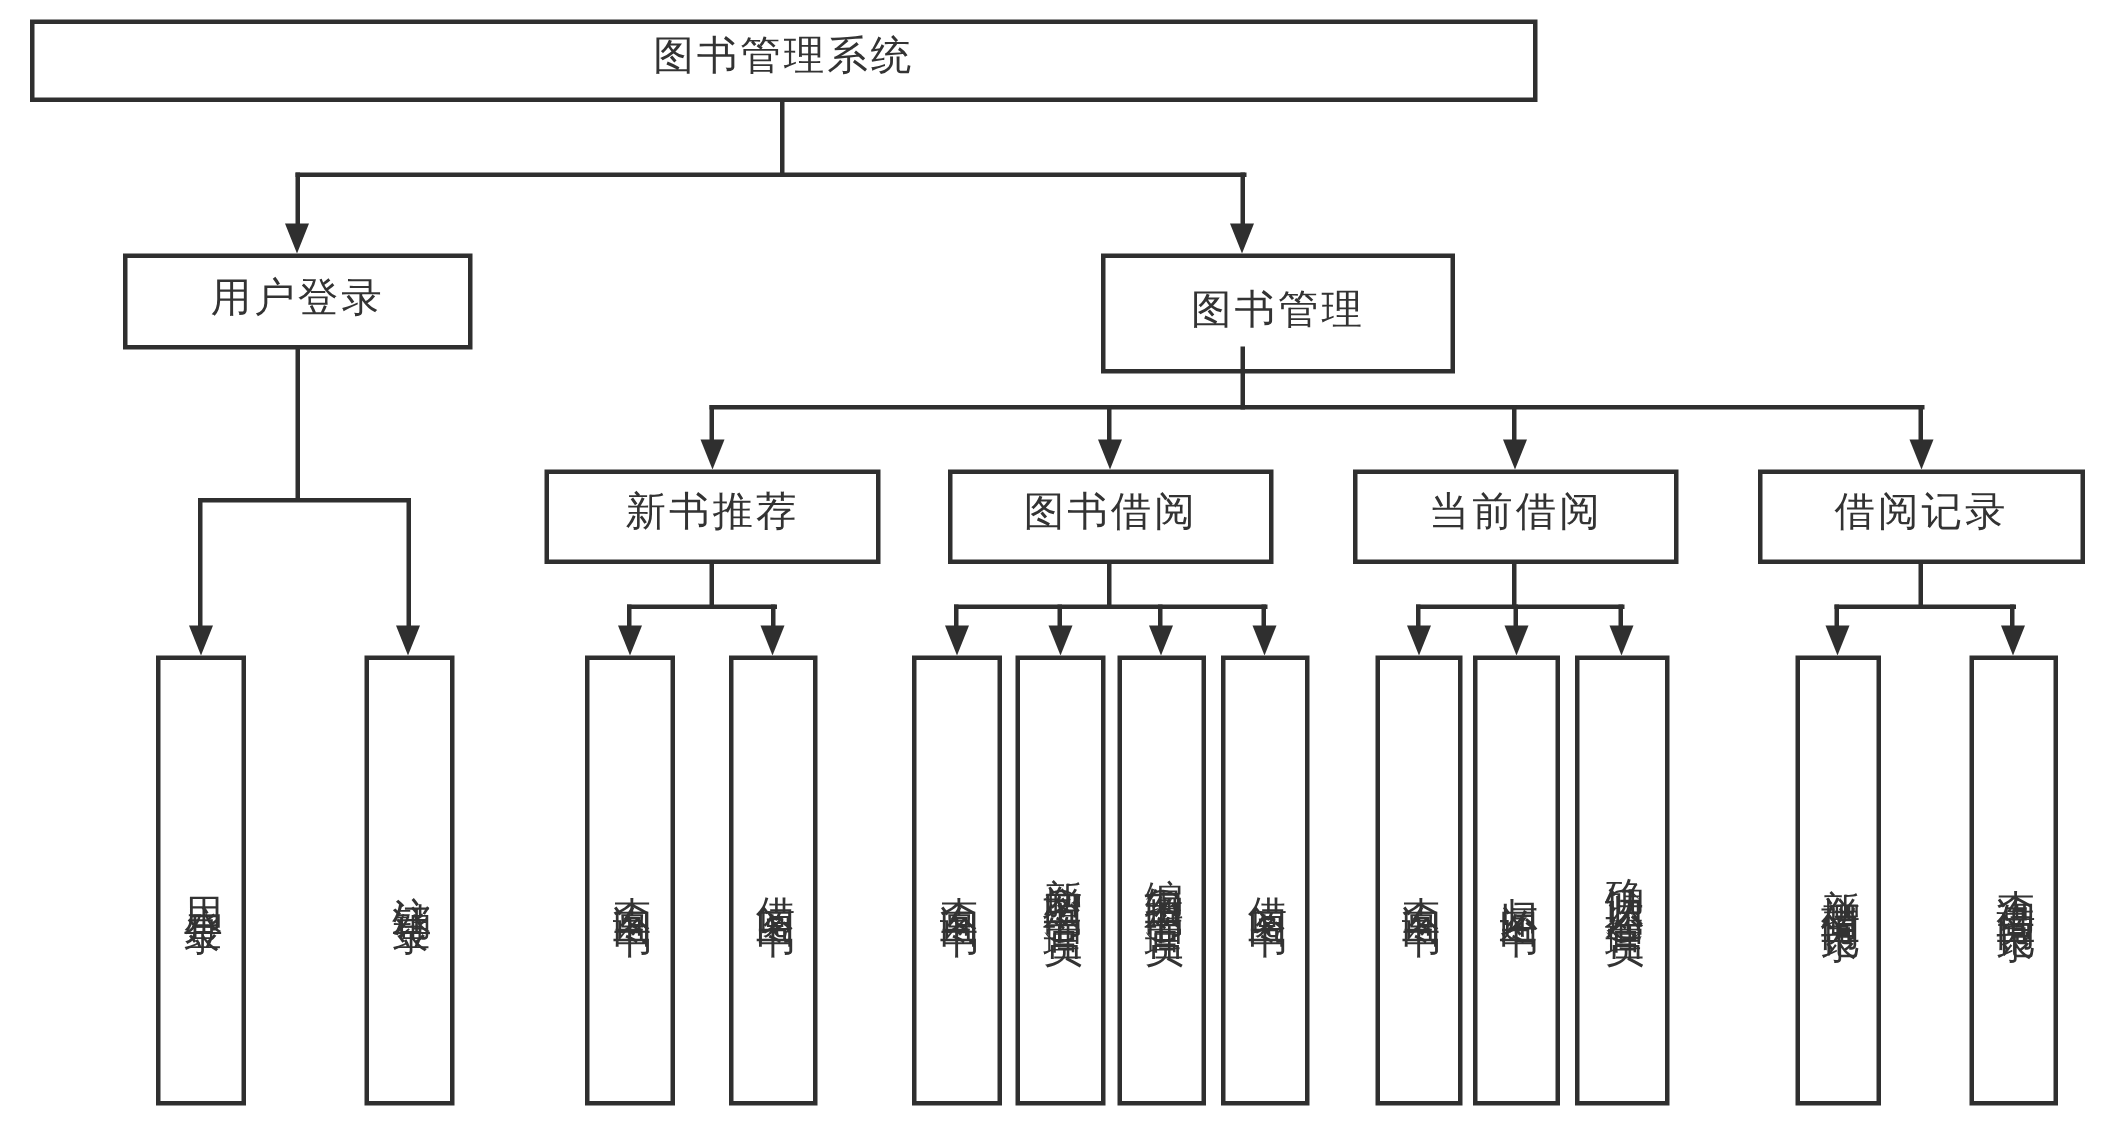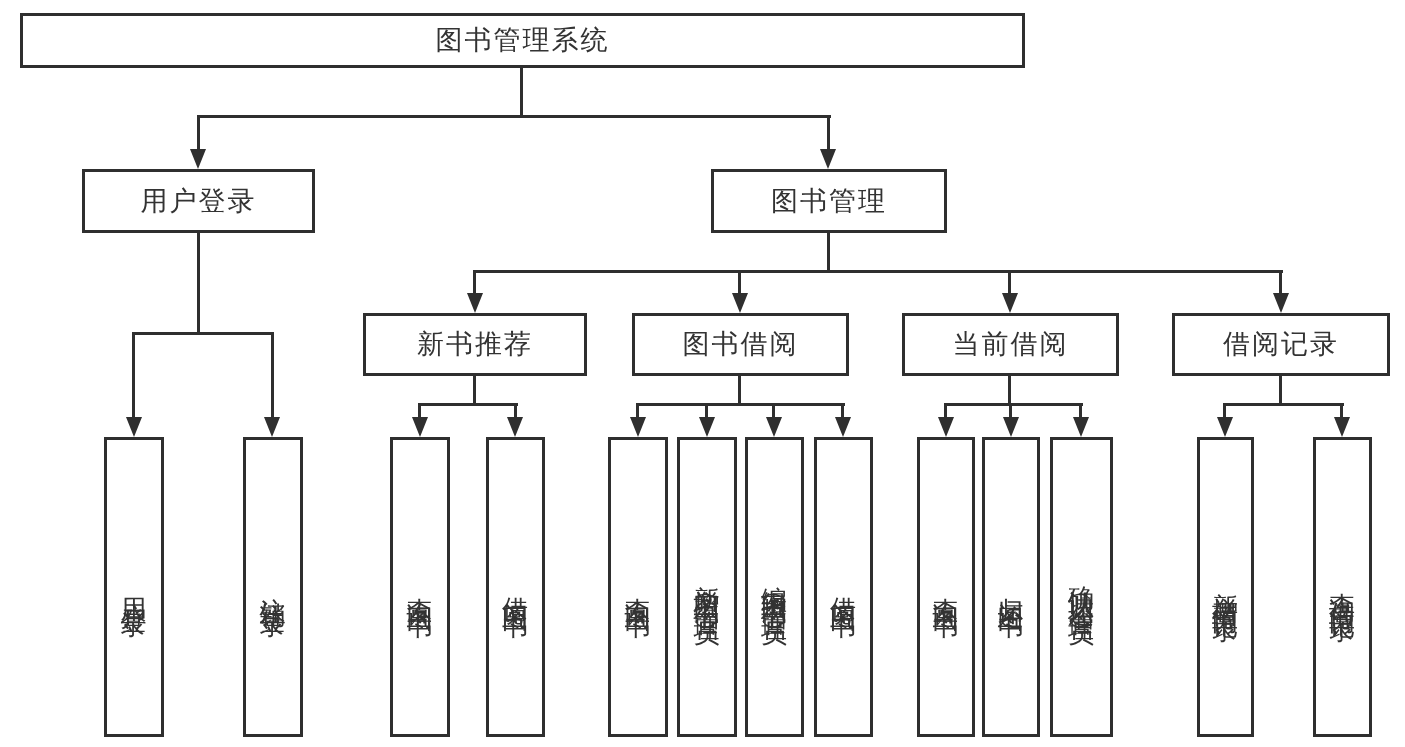--- a/index.html
+++ b/index.html
@@ -1,18 +1,18 @@
 <!DOCTYPE html>
 <html><head>
 <meta charset="utf-8">
 <style>
   html,body{margin:0;padding:0;background:#ffffff;}
   .canvas{
     position:relative;width:1405px;height:747px;background:#ffffff;overflow:hidden;
-    font-family:Liberation Sans, sans-serif;color:#333333;
+    font-family:Liberation Mono, monospace;color:#333333;
   }
   .box{
     position:absolute;box-sizing:border-box;border:3px solid #2f2f2f;background:#ffffff;
     display:flex;align-items:center;justify-content:center;
   }
   .box span{line-height:1;letter-spacing:2px;color:#333333;}
   .lbl{font-size:27px;}
   .leaf span{
     writing-mode:vertical-rl;text-orientation:mixed;
     font-size:26px;letter-spacing:5px;line-height:1;
@@ -43,21 +43,21 @@
   <div class="vl" style="left:520px;top:66px;height:52px;"></div>
   <div class="hl" style="left:197px;top:115px;width:634px;"></div>
   <div class="vl" style="left:197px;top:115px;height:35px;"></div>
   <div class="arr" style="left:190px;top:149px;"></div>
   <div class="vl" style="left:827px;top:115px;height:35px;"></div>
   <div class="arr" style="left:820px;top:149px;"></div>
 
   <div class="box" style="left:82px;top:169px;width:233px;height:64px;">
     <span class="lbl">用户登录</span>
   </div>
-  <div class="box" style="left:711px;top:169px;width:236px;height:64px;">
+  <div class="box" style="left:734px;top:169px;width:236px;height:80px;">
     <span class="lbl">图书管理</span>
   </div>
 
   <div class="vl" style="left:197px;top:231px;height:103px;"></div>
   <div class="hl" style="left:132px;top:332px;width:142px;"></div>
   <div class="vl" style="left:132px;top:332px;height:86px;"></div>
   <div class="arr" style="left:126px;top:417px;"></div>
   <div class="vl" style="left:271px;top:332px;height:86px;"></div>
   <div class="arr" style="left:264px;top:417px;"></div>
 

